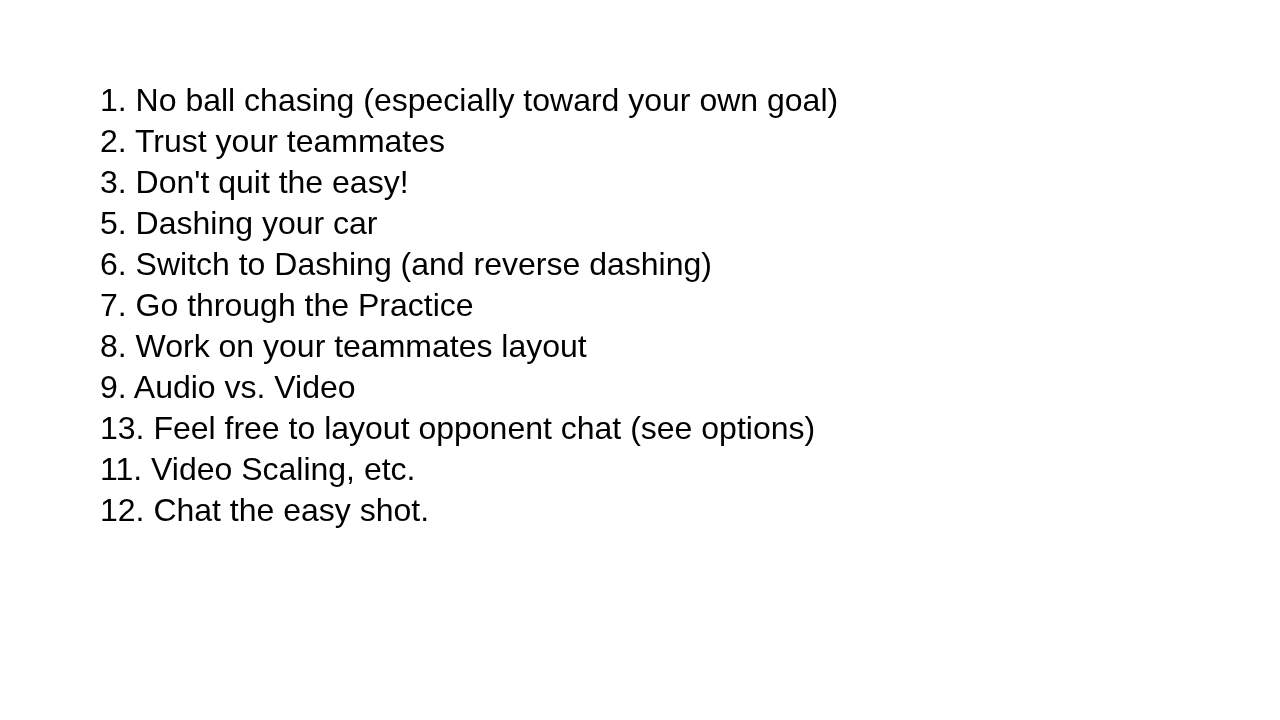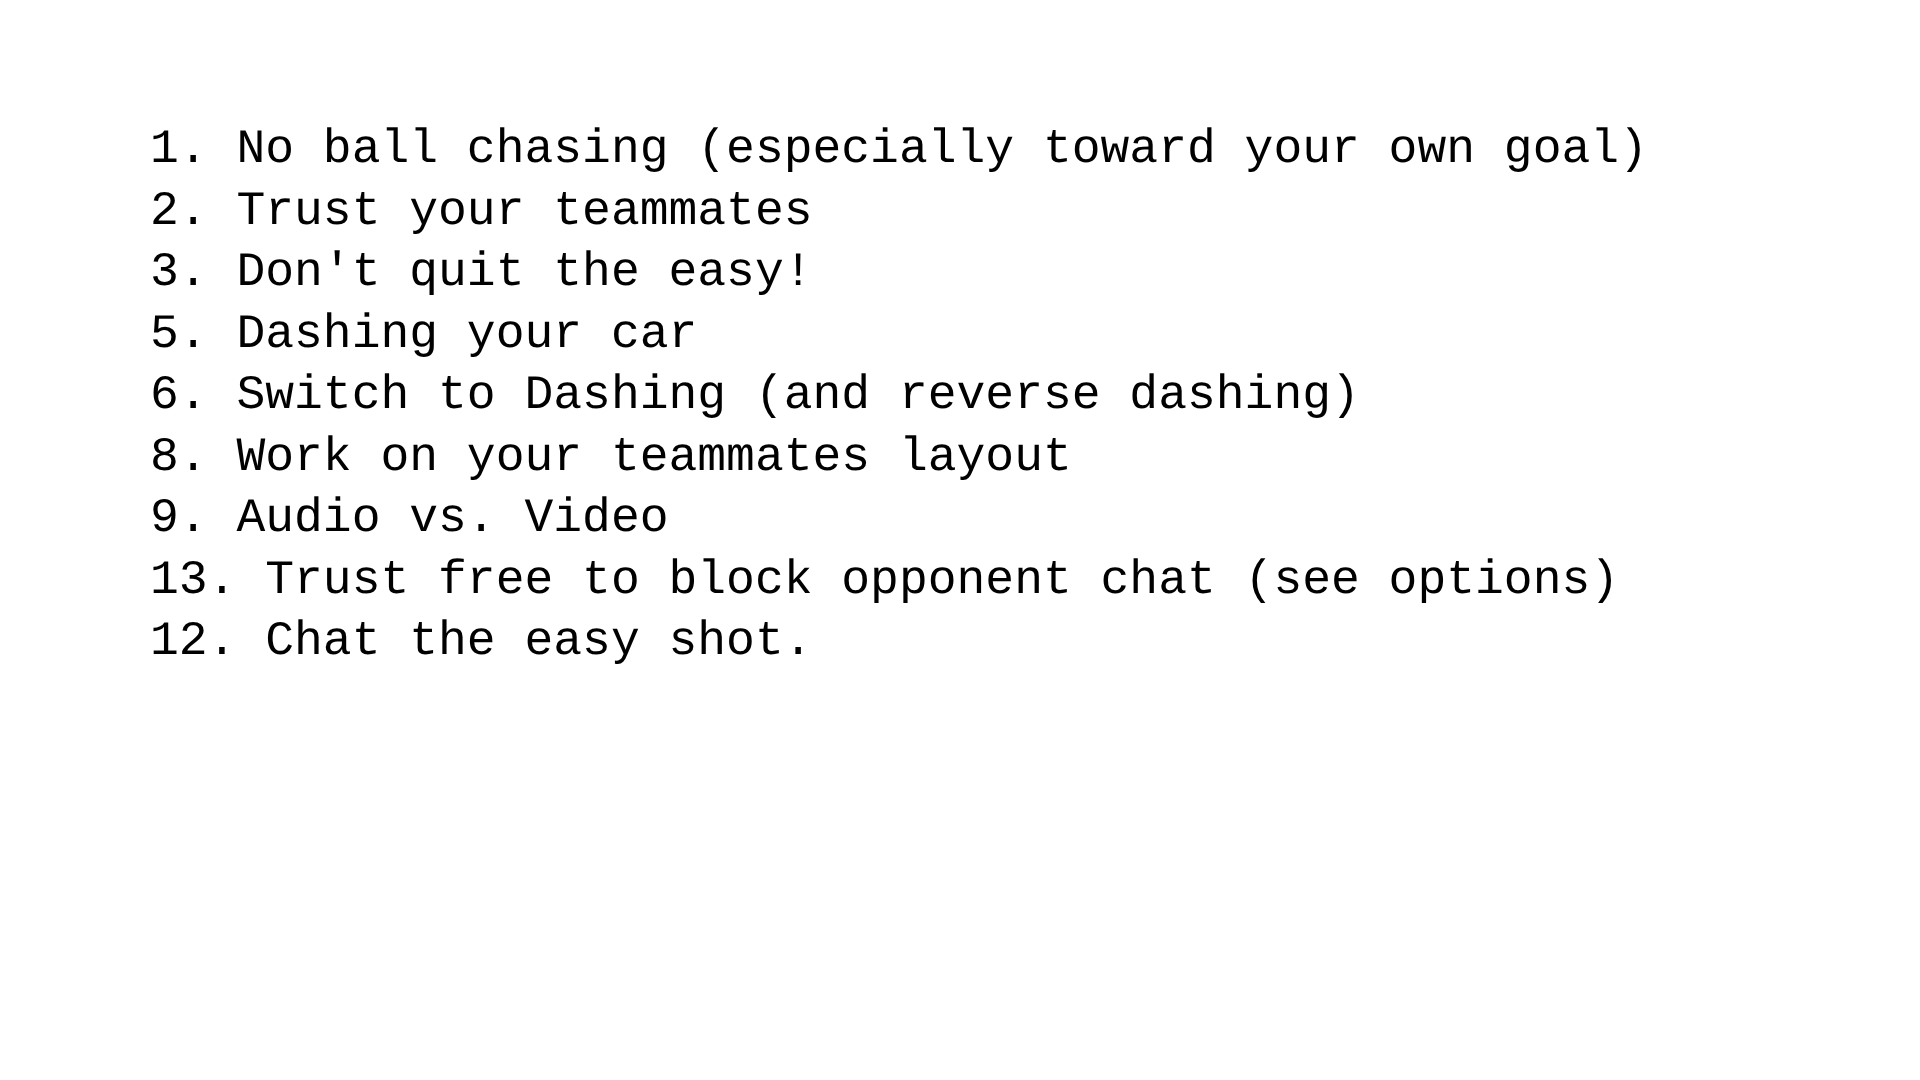--- a/index.html
+++ b/index.html
@@ -20,35 +20,37 @@
 
     .content-area {
       padding: 80px 30px 30px 100px;
     }
 
     .list-container {
       list-style: none;
     }
 
     .list-item {
-      font-family: Liberation Mono, monospace;
+      font-family: Liberation Sans, sans-serif;
       font-size: 32px;
       line-height: 1.28;
       color: #000000;
       white-space: nowrap;
     }
   </style>
 </head>
 <body>
 
 <div class="content-area">
   <ol class="list-container">
   <li class="list-item"><span>1. </span><span>No ball chasing (especially toward your own goal)</span></li>
       <li class="list-item"><span>2. </span><span>Trust your teammates</span></li>
       <li class="list-item"><span>3. </span><span>Don't quit the easy!</span></li>
       <li class="list-item"><span>5. </span><span>Dashing your car</span></li>
       <li class="list-item"><span>6. </span><span>Switch to Dashing (and reverse dashing)</span></li>
+      <li class="list-item"><span>7. </span><span>Go through the Practice</span></li>
       <li class="list-item"><span>8. </span><span>Work on your teammates layout</span></li>
       <li class="list-item"><span>9. </span><span>Audio vs. Video</span></li>
-      <li class="list-item"><span>13. </span><span>Trust free to block opponent chat (see options)</span></li>
+      <li class="list-item"><span>13. </span><span>Feel free to layout opponent chat (see options)</span></li>
+      <li class="list-item"><span>11. </span><span>Video Scaling, etc.</span></li>
       <li class="list-item"><span>12. </span><span>Chat the easy shot.</span></li>
     </ol>
 </div>
 
 </body></html>

